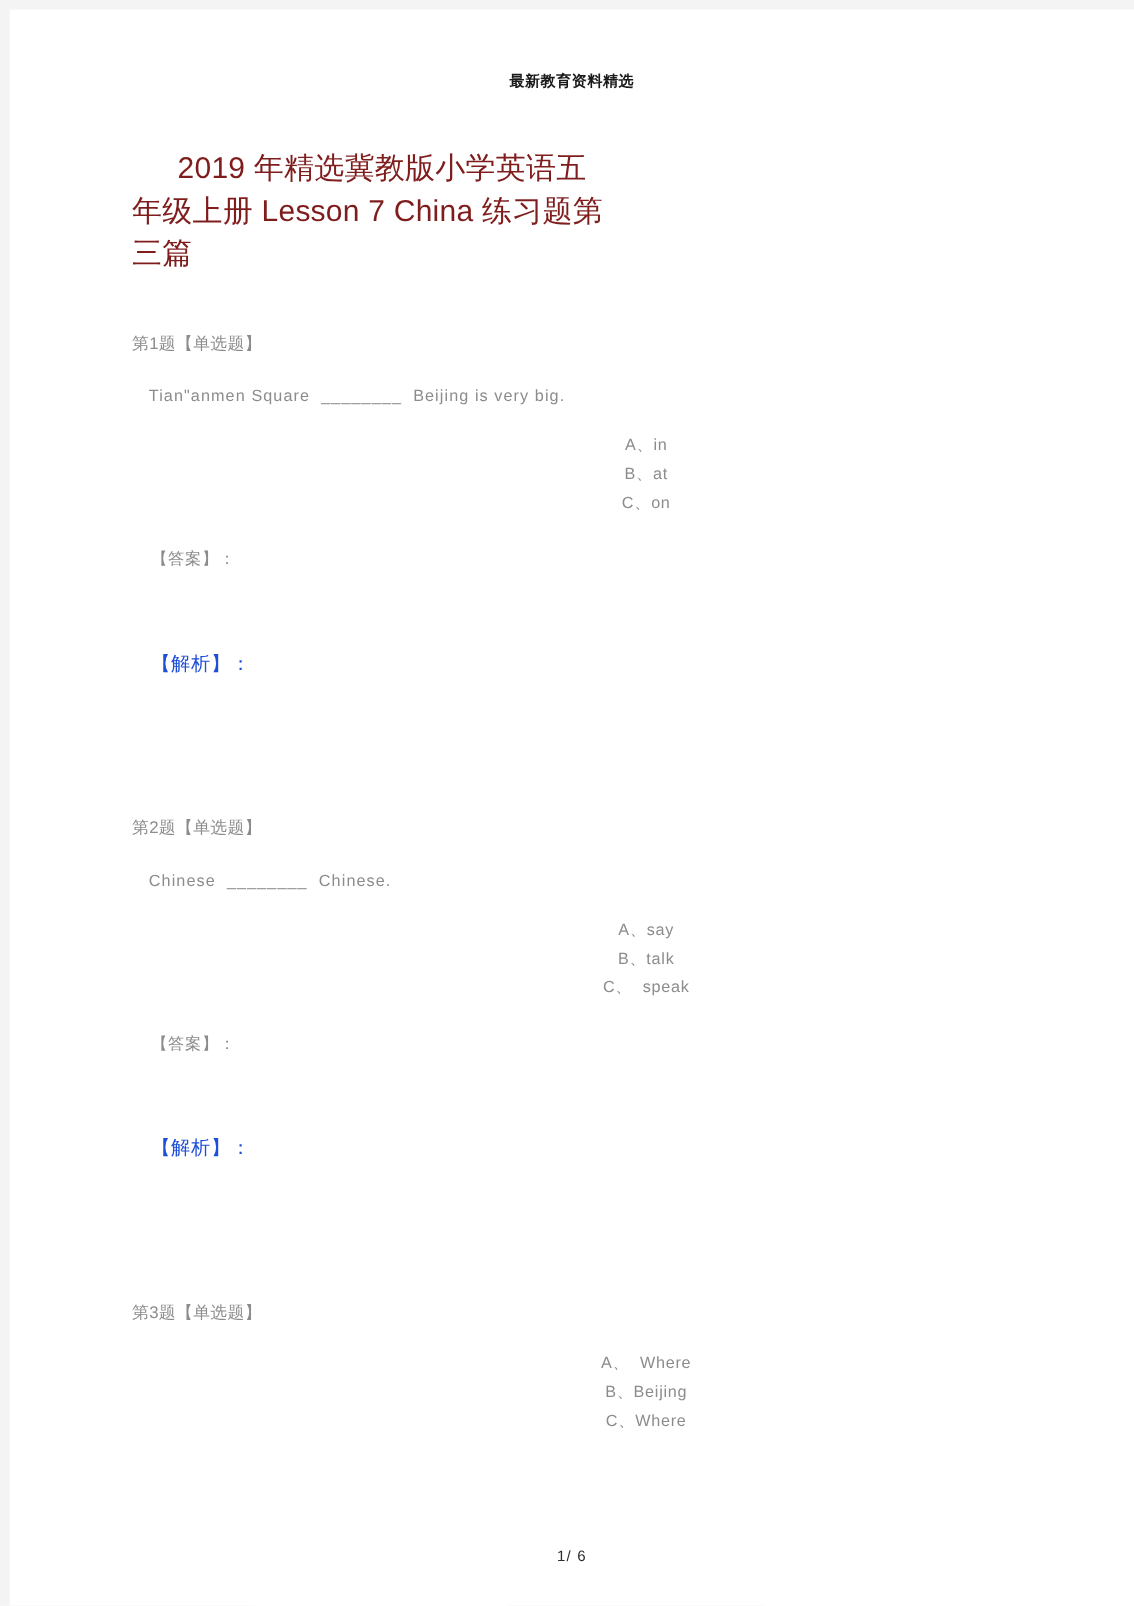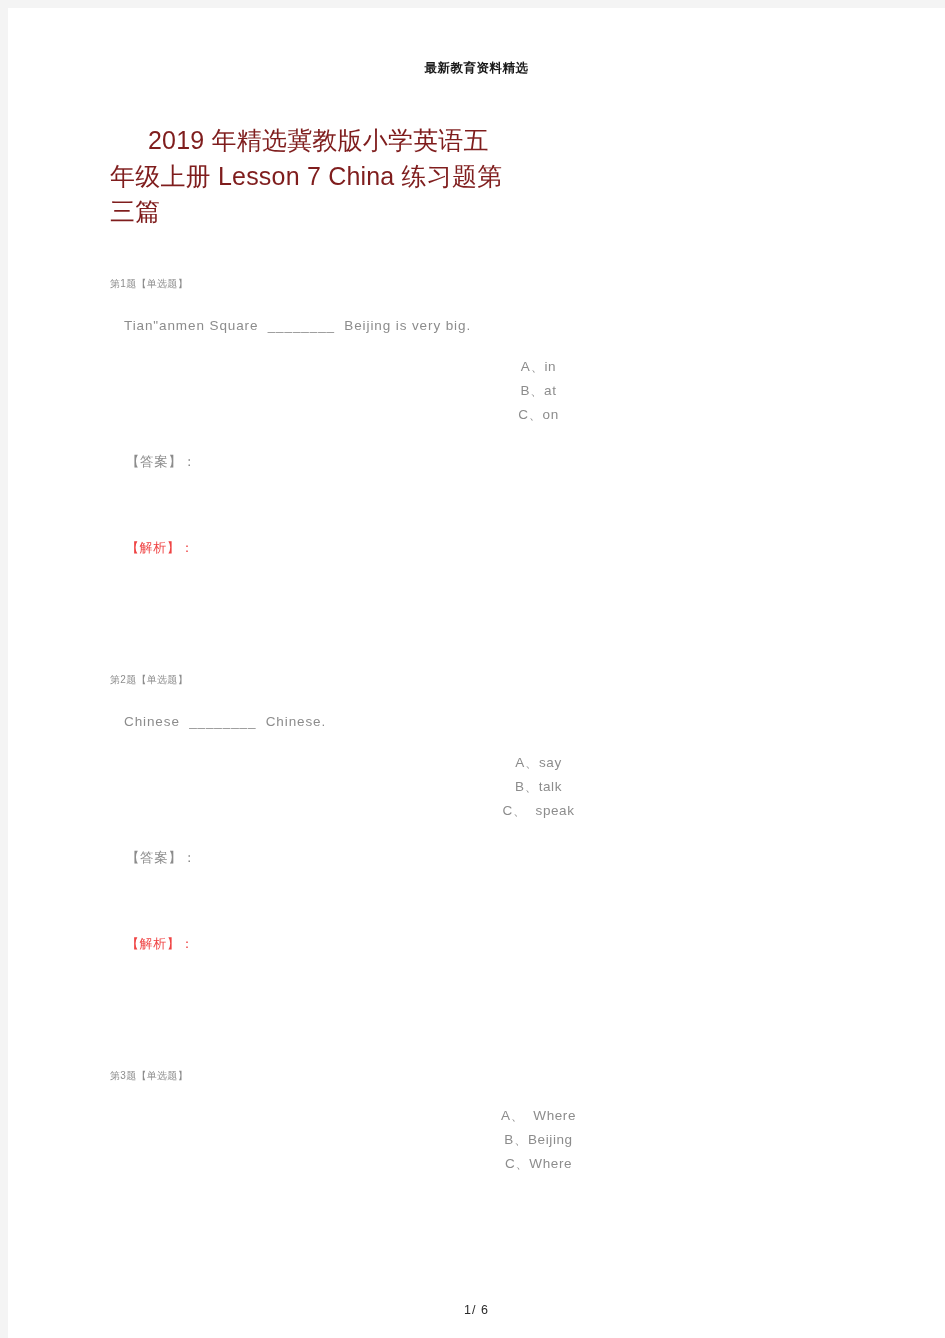--- a/index.html
+++ b/index.html
@@ -53,21 +53,21 @@
   }
 
   .question {
     margin: 0;
   }
   .q1 { padding-top: 48px; }
   .q2 { padding-top: 117px; }
   .q3 { padding-top: 117px; }
 
   .q-head {
-    font-size: 10px;
+    font-size: 14px;
     color: #8c8c8c;
     letter-spacing: 0.3px;
     line-height: 1.2;
   }
 
   .q-stem {
     font-size: 13.5px;
     color: #8c8c8c;
     letter-spacing: 0.9px;
     padding-left: 14px;
@@ -91,39 +91,38 @@
   .q-answer {
     padding-top: 26px;
     padding-left: 16px;
     font-size: 13.5px;
     color: #8c8c8c;
     letter-spacing: 0.6px;
   }
   .q-analysis {
     padding-top: 68px;
     padding-left: 16px;
-    font-size: 13px;
-    color: #ef4444;
+    font-size: 16px;
+    color: #1d4ed8;
     letter-spacing: 0.6px;
   }
   .field-value {
     display: inline-block;
     min-width: 4px;
   }
 
   .page-footer {
     position: absolute;
     left: 0;
     top: 1282px;
     width: 937px;
     text-align: center;
     font-size: 12.5px;
     color: #2b2b2b;
     letter-spacing: 1px;
-    margin-top: 13px;
   }
 </style>
 </head>
 <body>
 
 <div class="page">
 
   <div class="doc-header">最新教育资料精选</div>
 
   <h1 class="doc-title">2019 年精选冀教版小学英语五年级上册 Lesson 7 China 练习题第三篇</h1>

